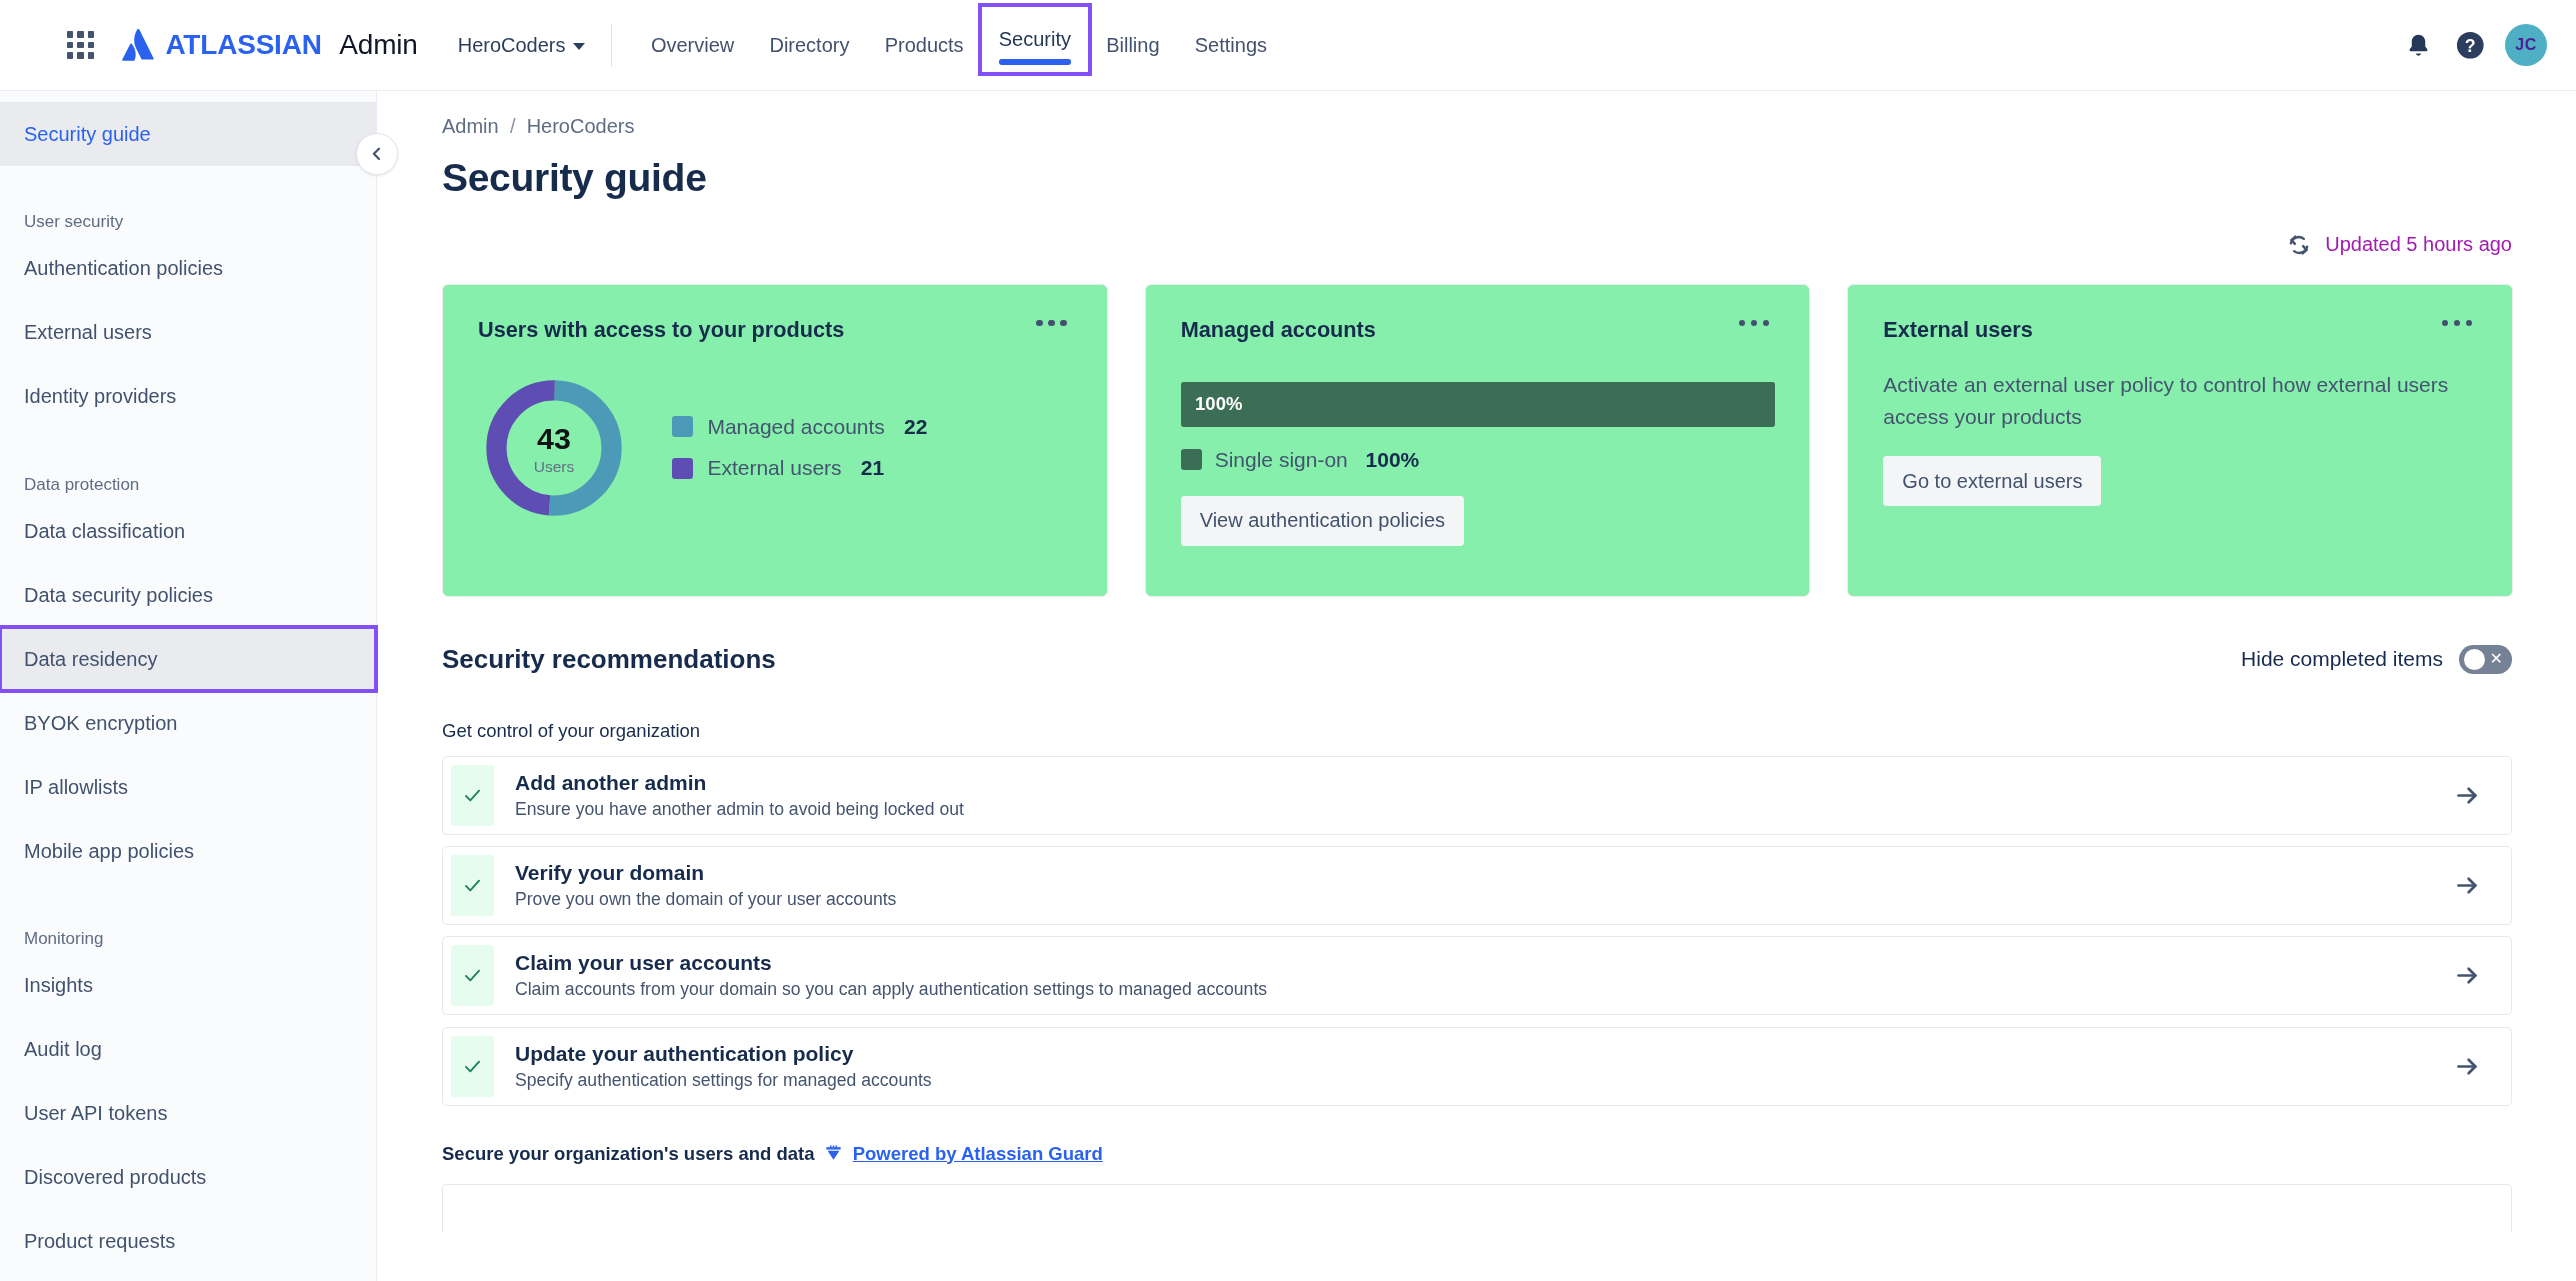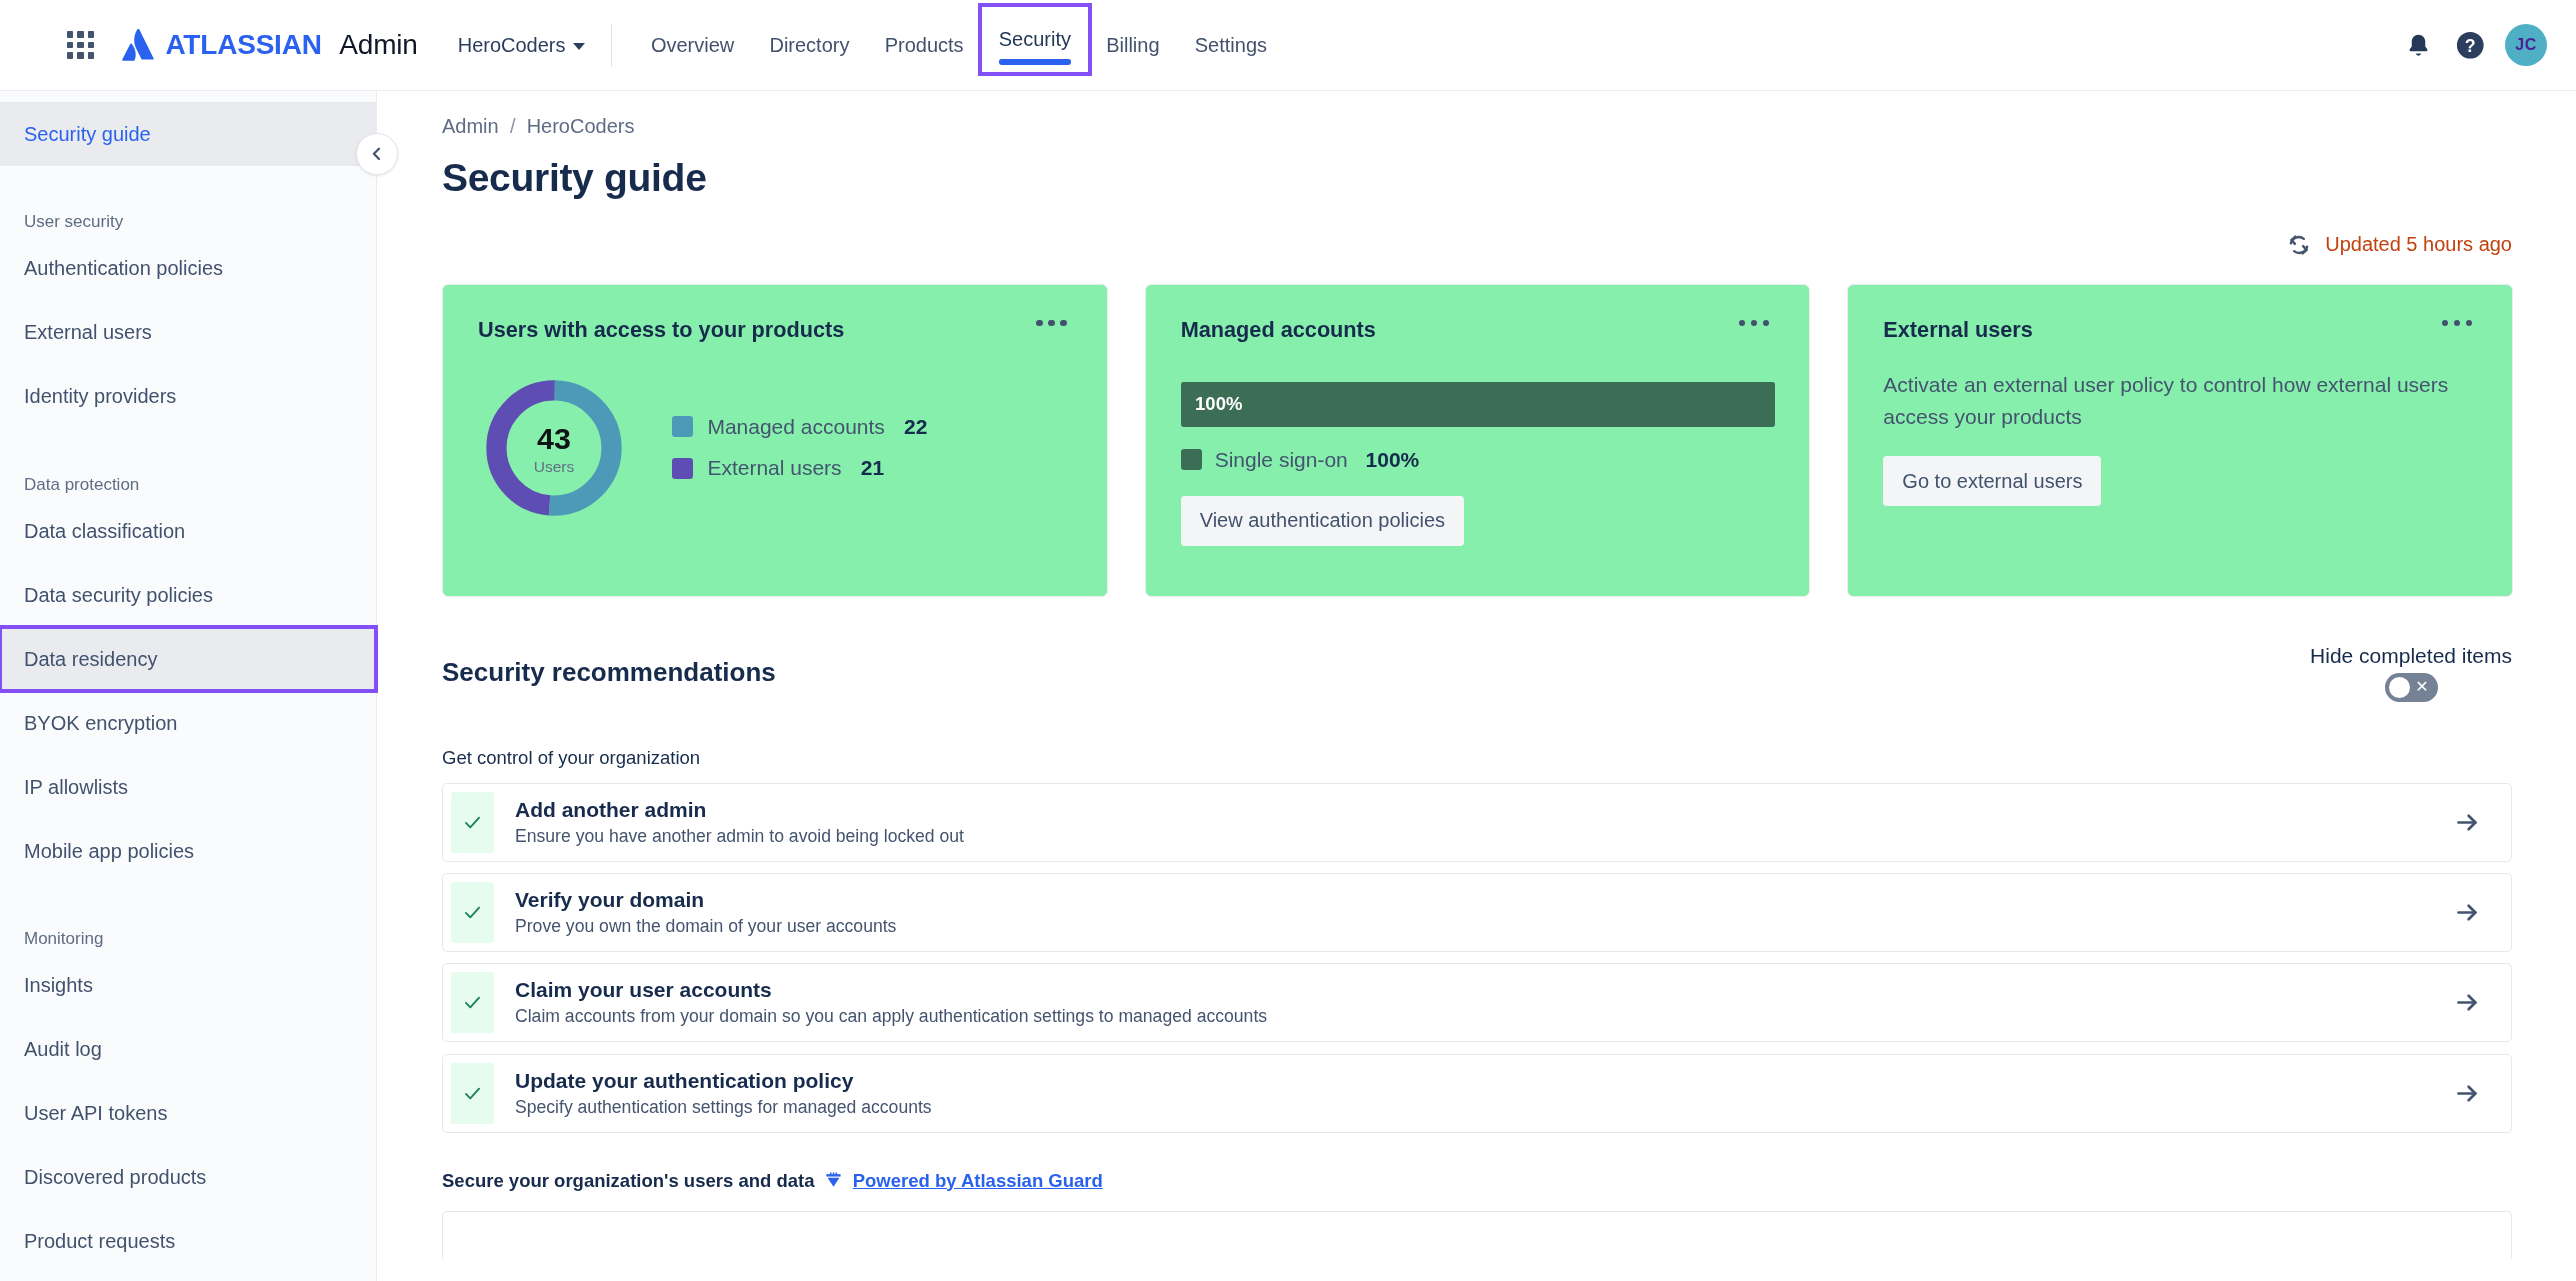--- a/index.html
+++ b/index.html
@@ -99,21 +99,21 @@
     position: absolute; top: 91px; left: 379px; width: 2197px; height: 1190px;
     background: #fff; overflow: hidden;
   }
   .breadcrumb { display: flex; gap: 11.2px; font-size: 20px; color: #5e6c84; padding: 24px 0 0 63px; }
   .breadcrumb span { cursor: pointer; }
   .breadcrumb .sep { color: #8993a4; cursor: default; }
   .page-title { font-size: 39px; font-weight: 600; color: #172b4d; padding: 17.6px 0 0 63px; letter-spacing: -0.3px; }
 
   .updated-row {
     display: flex; align-items: center; justify-content: flex-end; gap: 13px;
-    padding-right: 64px; margin-top: 32px; font-size: 20px; color: #c2410c;
+    padding-right: 64px; margin-top: 32px; font-size: 20px; color: #a21caf;
   }
 
   .cards { display: flex; gap: 37px; padding: 26px 63px 0 63px; }
   .card {
     flex: 1; height: 313px; border: 1.6px solid #ebecf0; border-radius: 6.4px;
     background: #86efac; padding: 32px 34px 0 35px; position: relative;
   }
   .card-title { font-size: 21.7px; font-weight: 700; color: #172b4d; }
   .card-menu {
     position: absolute; top: 27px; right: 32px; display: flex; gap: 5.6px; cursor: pointer;
@@ -135,21 +135,21 @@
   .ghost-btn {
     display: inline-flex; align-items: center; height: 50px; padding: 0 19px;
     background: #f4f5f7; border-radius: 4px; font-size: 20px; color: #42526e;
     cursor: pointer; margin-top: 24px; border: none;
     font-family: "Liberation Sans", sans-serif;
   }
   .card-desc { font-size: 21px; color: #44546f; line-height: 1.52; margin-top: 26px; }
 
   .sec-head-row { display: flex; align-items: center; padding: 47px 64px 0 63px; }
   .sec-head { font-size: 26px; font-weight: 700; color: #172b4d; }
-  .hide-wrap { margin-left: auto; display: flex; align-items: center; gap: 5px; flex-direction: column; }
+  .hide-wrap { margin-left: auto; display: flex; align-items: center; gap: 16px; }
   .hide-label { font-size: 21px; color: #172b4d; }
   .toggle {
     width: 53px; height: 29px; border-radius: 14.4px; background: #758195;
     display: flex; align-items: center; padding: 0 4.8px; cursor: pointer; gap: 4.8px;
   }
   .toggle .knob { width: 21px; height: 21px; border-radius: 50%; background:#fff; flex:none; }
   .toggle .x { color: #fff; font-size: 16px; line-height: 1; }
 
   .group-label { font-size: 18.5px; font-weight: 400; color: #172b4d; padding: 45px 0 0 63px; }
 

